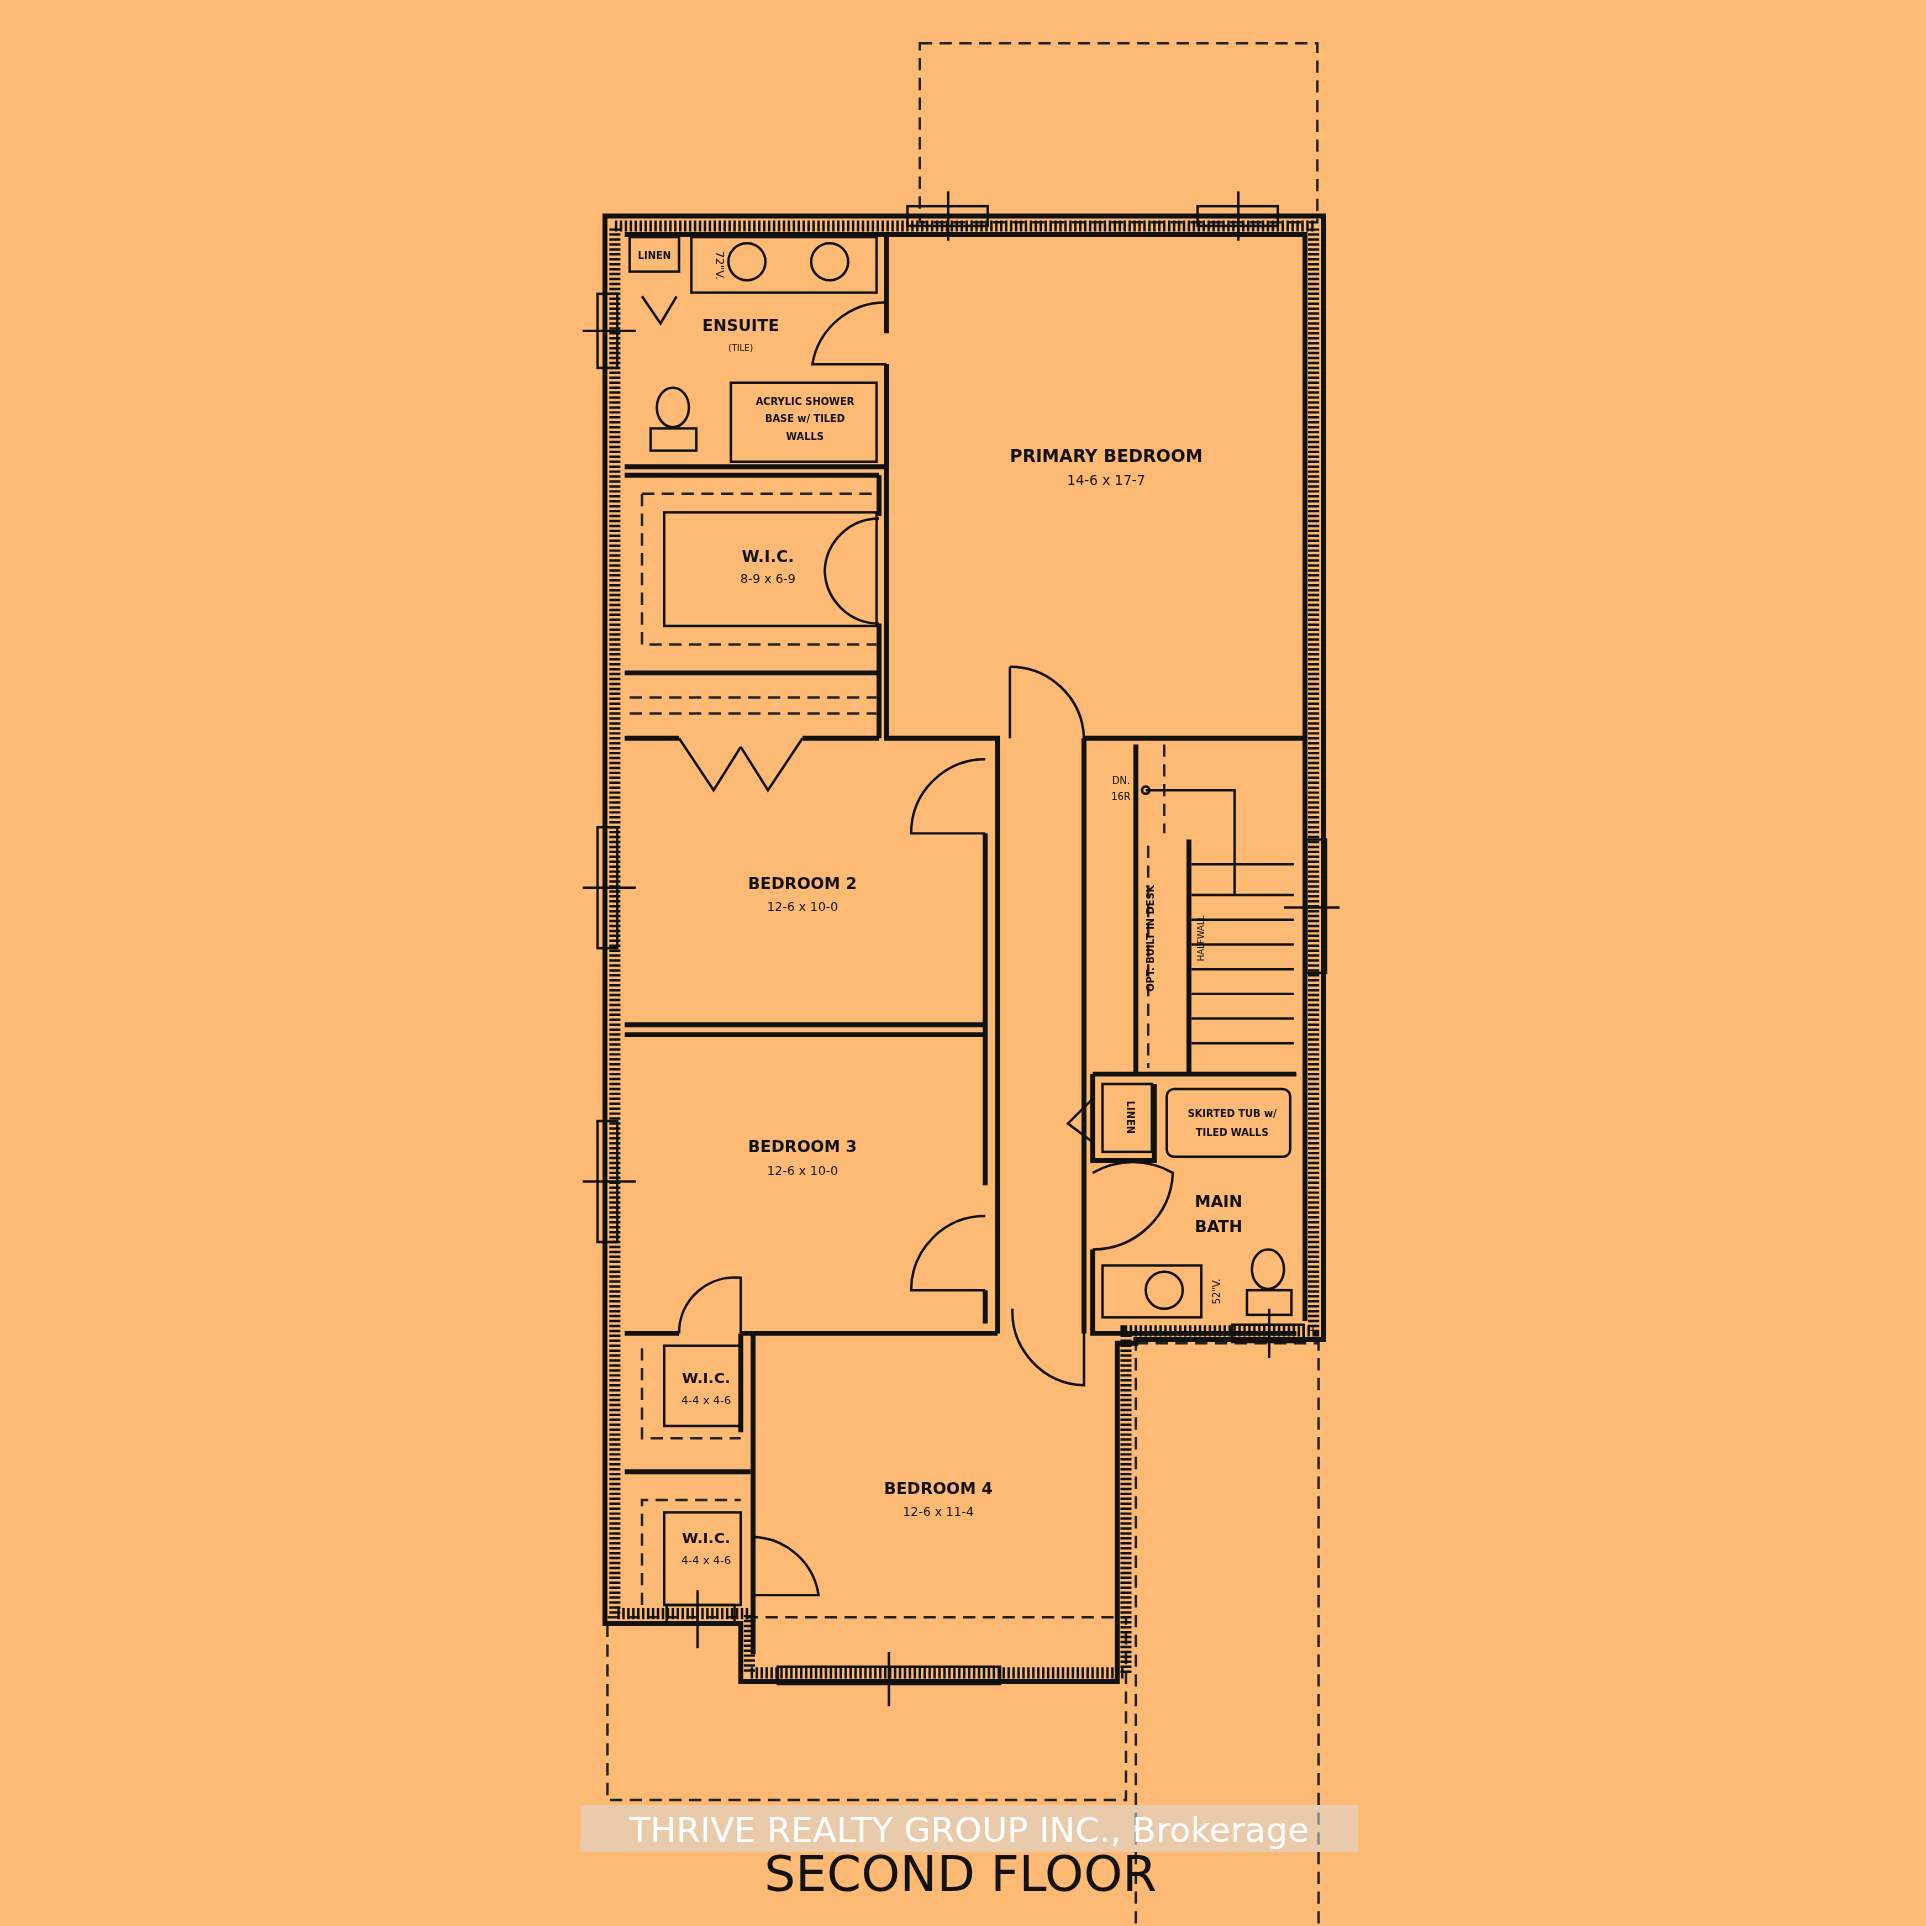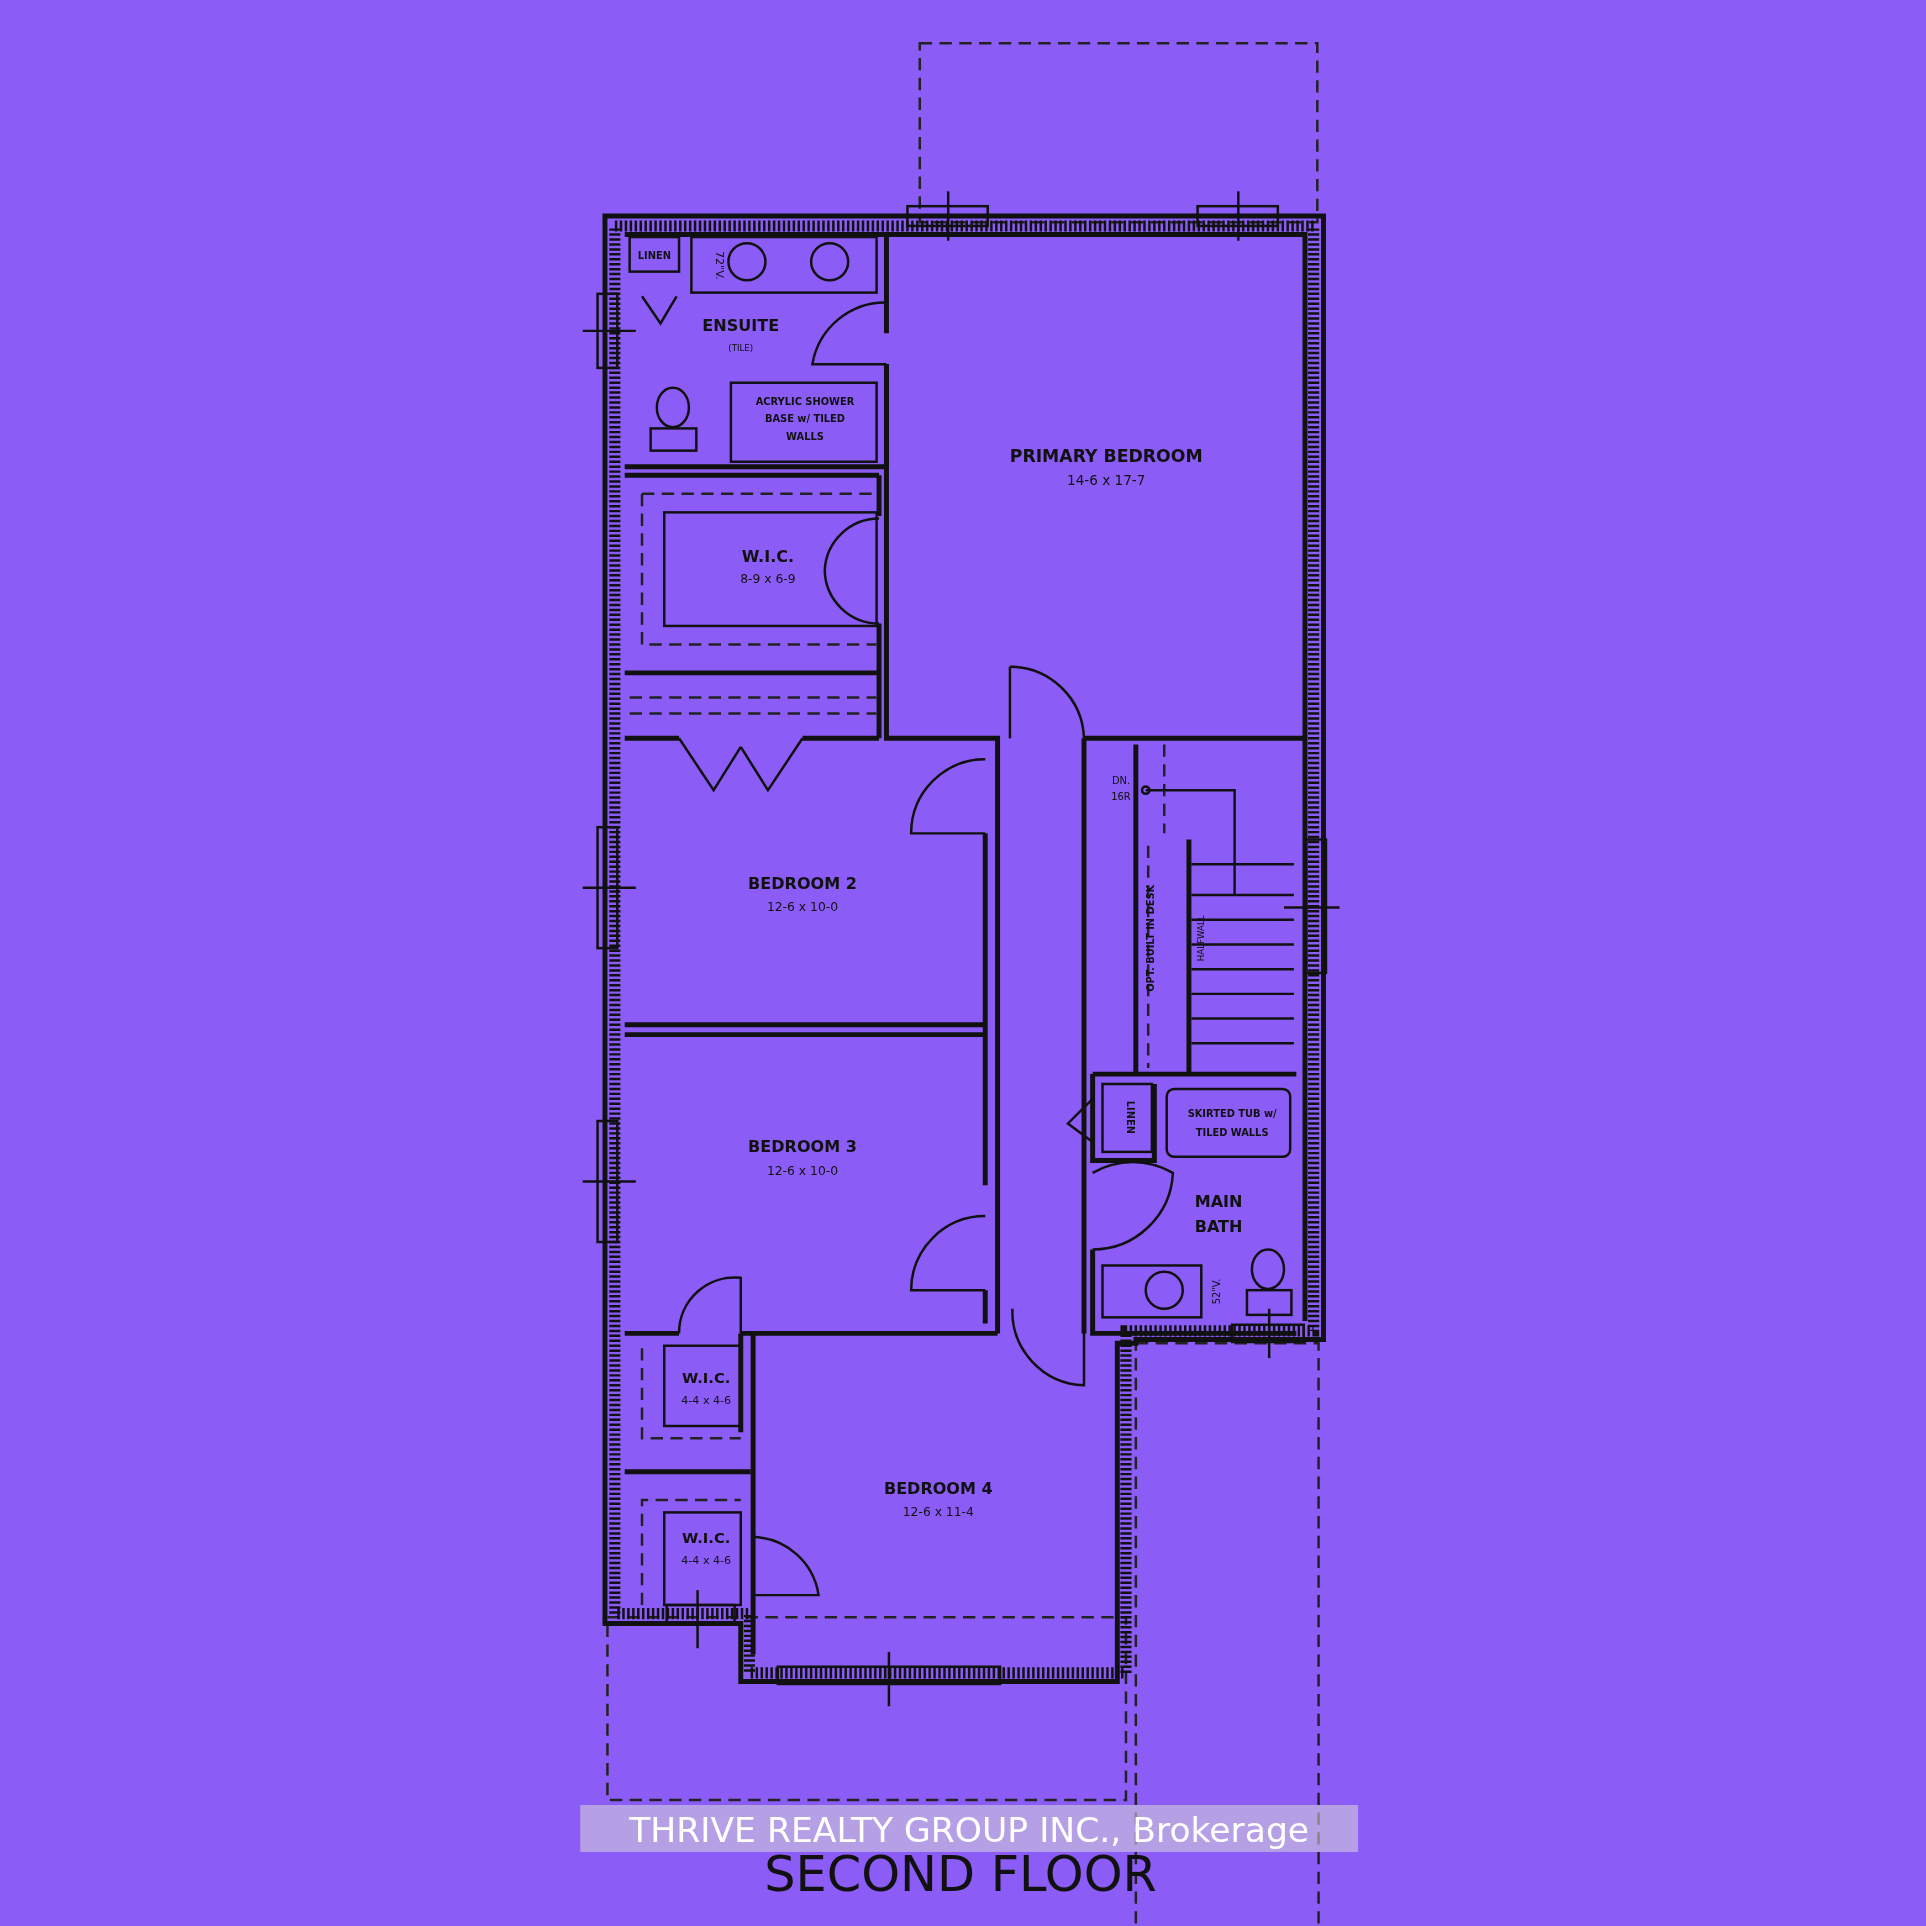--- a/index.html
+++ b/index.html
@@ -1,16 +1,16 @@
 <!DOCTYPE html>
 <html style="font-size:8px"><head>
 <meta charset="utf-8">
 <style>
   html,body{margin:0;padding:0;background:#fff;}
-  #stage{width:1926px;height:1926px;position:relative;background:#8b5cf6;overflow:hidden;}
+  #stage{width:1926px;height:1926px;position:relative;background:#fdba74;overflow:hidden;}
   svg{position:absolute;left:0;top:0;width:1926px;height:1926px;}
   .lbl{font-family:"DejaVu Sans",sans-serif;font-weight:bold;fill:#111;text-anchor:middle;}
   .dim{font-family:"DejaVu Sans",sans-serif;fill:#111;text-anchor:middle;}
   .title{font-family:"DejaVu Sans",sans-serif;fill:#111;text-anchor:middle;}
   .wm{font-family:"DejaVu Sans",sans-serif;fill:#fff;text-anchor:middle;}
   .wall{fill:none;stroke:#111;stroke-width:4;}
   .thin{fill:none;stroke:#111;stroke-width:2;}
   .dash{fill:none;stroke:#222;stroke-width:2;stroke-dasharray:10 6;}
   .ext{fill:none;stroke:#111;stroke-width:9;stroke-dasharray:2 2;}
 </style>

